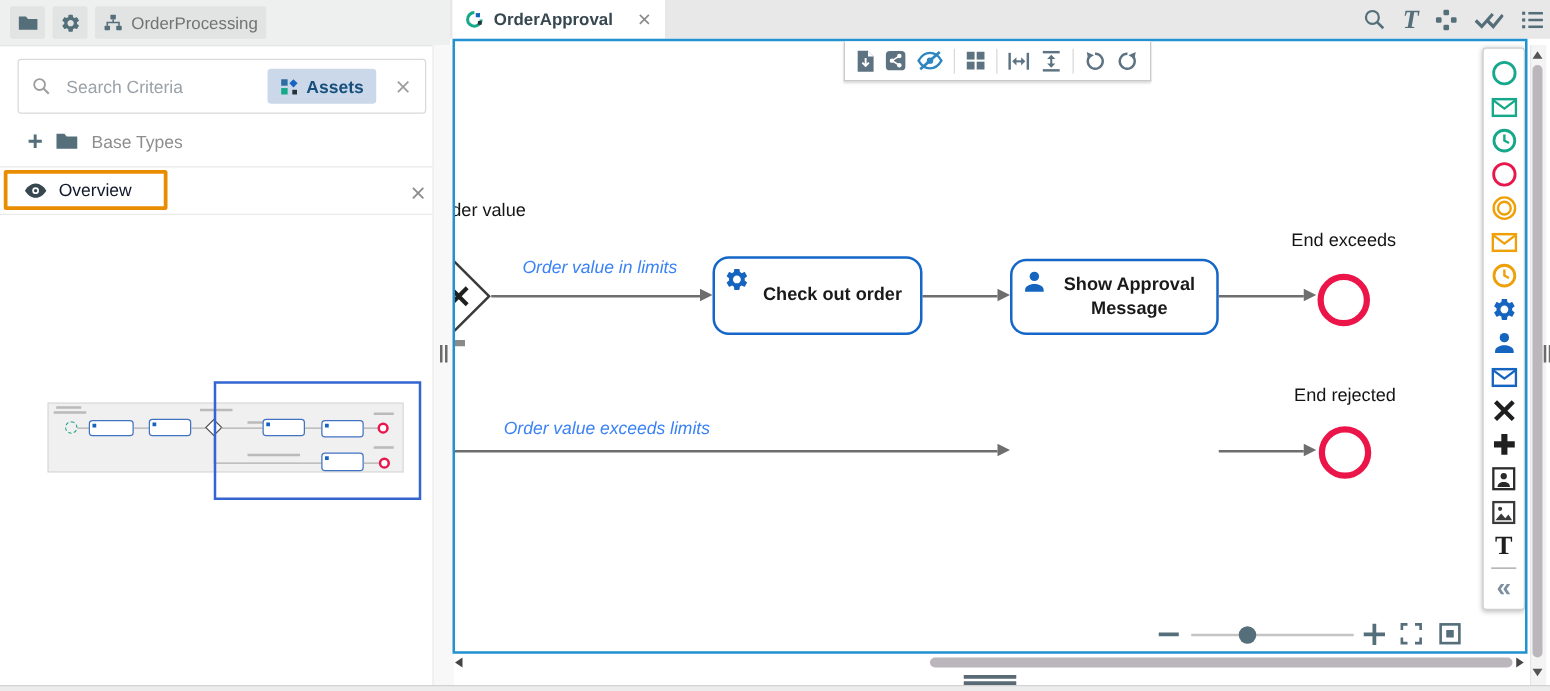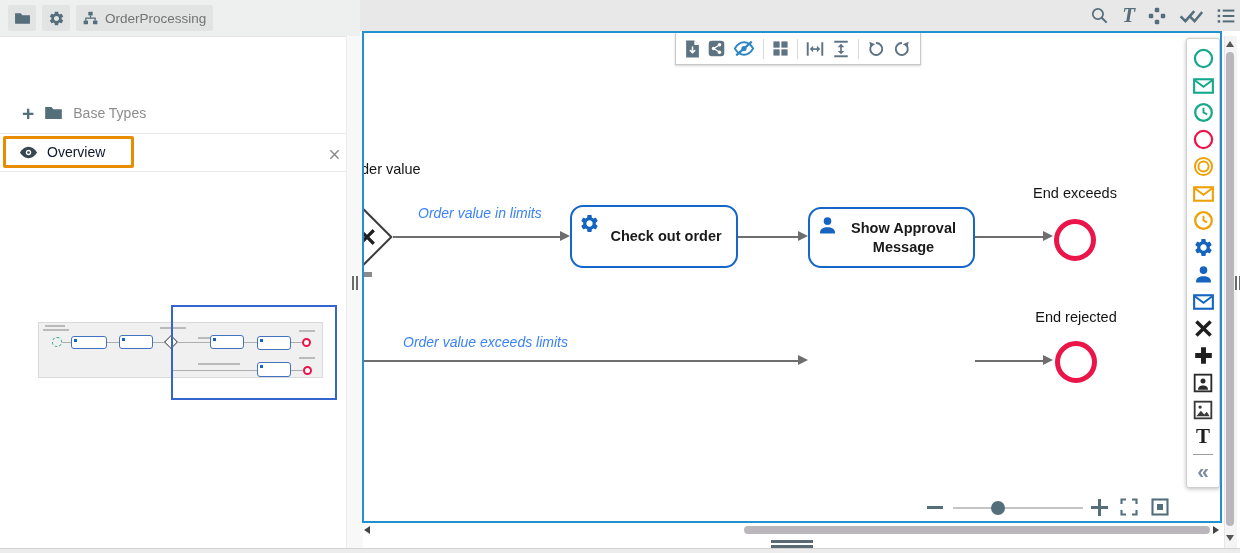--- a/index.html
+++ b/index.html
@@ -251,20 +251,38 @@
         </svg>
     </div>
     <div class="hdr-btn" style="left:76px">
       <svg class="ic" width="15" height="14">
           <use href="#i-sitemap"></use>
         </svg>
       <span class="hdr-label">OrderProcessing</span>
     </div>
   </div>
 
+  <div class="abs searchbox">
+    <svg class="ic" width="16" height="16" style="color:#9e9e9e;margin-right:10px">
+        <use href="#i-search"></use>
+      </svg>
+    <input type="text" placeholder="Search Criteria" style="">
+    <div class="chip">
+      <svg class="ic" width="15" height="15" viewBox="0 0 16 16">
+          <rect x="1" y="1.5" width="5.5" height="5.5" fill="#2e6da4"></rect>
+          <rect x="1" y="9" width="5.5" height="5.5" fill="#16a88a"></rect>
+          <path d="M11.5 1.5l3.5 3.5-3.5 3.5L8 5z" fill="#1565c0"></path>
+          <rect x="10.5" y="10.5" width="4" height="4" fill="#263238"></rect>
+        </svg>
+      <span>Assets</span>
+    </div>
+    <svg class="ic" width="15" height="15" style="color:#9e9e9e;margin-left:14px">
+        <use href="#i-x"></use>
+      </svg>
+  </div>
 
   <div class="abs" style="left:22px;top:100px;height:26px;display:flex;align-items:center;gap:10px">
     <span style="font-size:21px;font-weight:bold;color:#546e7a;line-height:1">+</span>
     <svg class="ic" width="19" height="16" style="color:#546e7a">
         <use href="#i-folder"></use>
       </svg>
     <span class="row-label">Base Types</span>
   </div>
   <div class="abs divider" style="left:0;top:133px;width:346px"></div>
 
@@ -317,20 +335,31 @@
   <div class="abs mm mm-end" style="left:303px;top:366px;width:9px;height:9px"></div>
   <div class="abs viewport"></div>
 
   <div class="abs gutter"></div>
   <div class="abs split-handle" style="left:352px;top:276px">
       <i></i>
       <i></i>
     </div>
 
   <div class="abs tabbar">
+    <div class="tab">
+      <svg class="ic" width="15" height="15" viewBox="0 0 16 16">
+          <path d="M8 2.2a5.8 5.8 0 1 0 5.8 5.8" fill="none" stroke="#16a88a" stroke-width="2.6"></path>
+          <rect x="9.2" y="2.6" width="3.6" height="3.6" fill="#1565c0"></rect>
+          <rect x="11" y="9.4" width="3.2" height="3.2" fill="#263238"></rect>
+        </svg>
+      <span class="tab-label">OrderApproval</span>
+      <svg class="ic" width="13" height="13" style="color:#8a8a8a">
+          <use href="#i-x"></use>
+        </svg>
+    </div>
     <div class="topbar-icons">
       <svg class="ic" width="19" height="19">
           <use href="#i-search"></use>
         </svg>
       <span style="font-family:'Liberation Serif','DejaVu Serif',serif;font-style:italic;font-weight:bold;font-size:21px;line-height:1">T</span>
       <svg class="ic" width="18" height="18">
           <use href="#i-shapes"></use>
         </svg>
       <svg class="ic" width="24" height="16">
           <use href="#i-doublecheck"></use>

